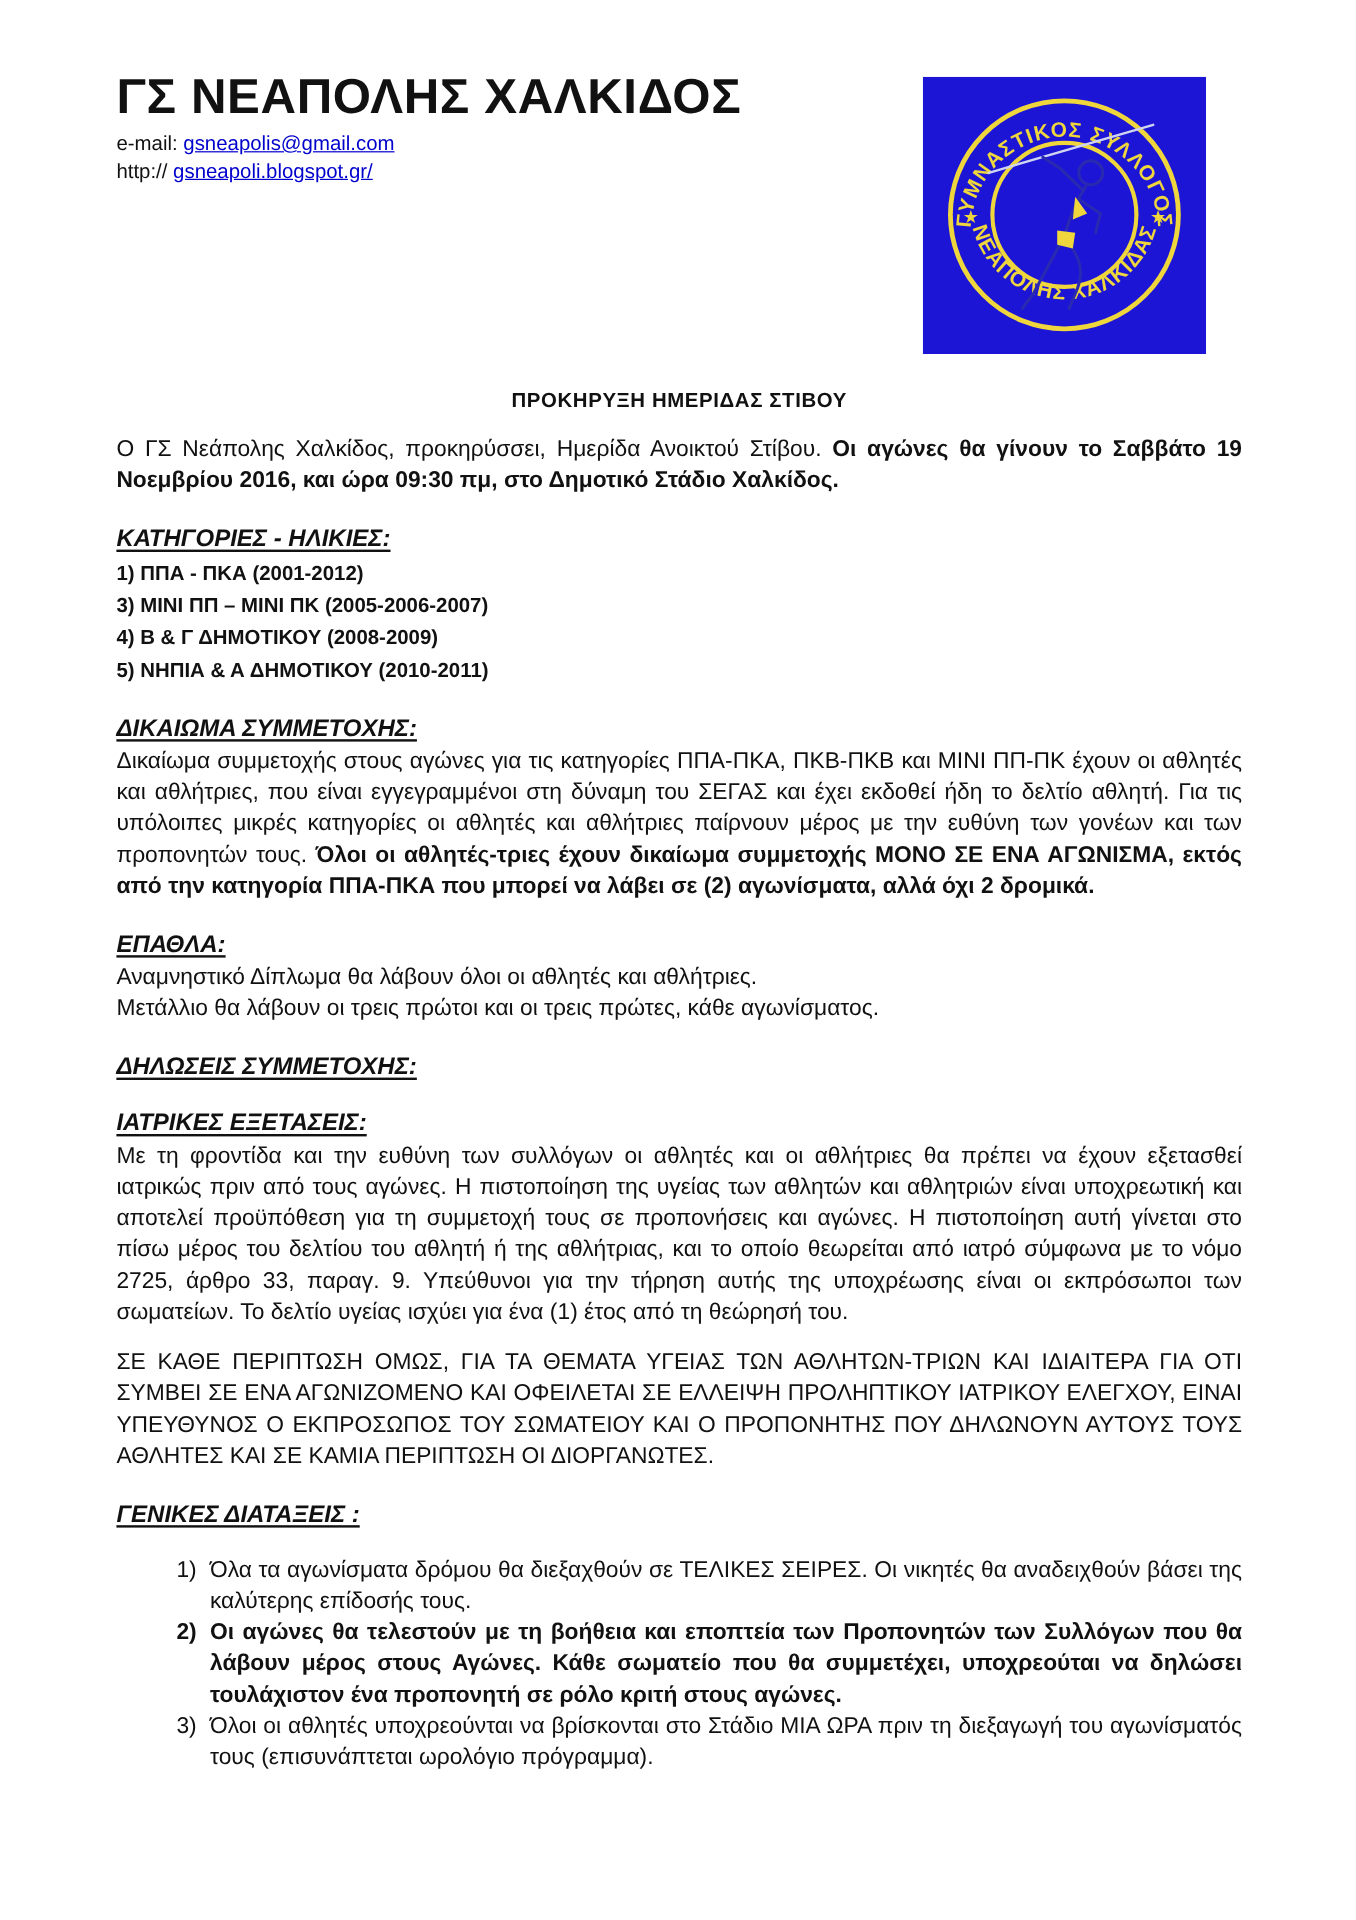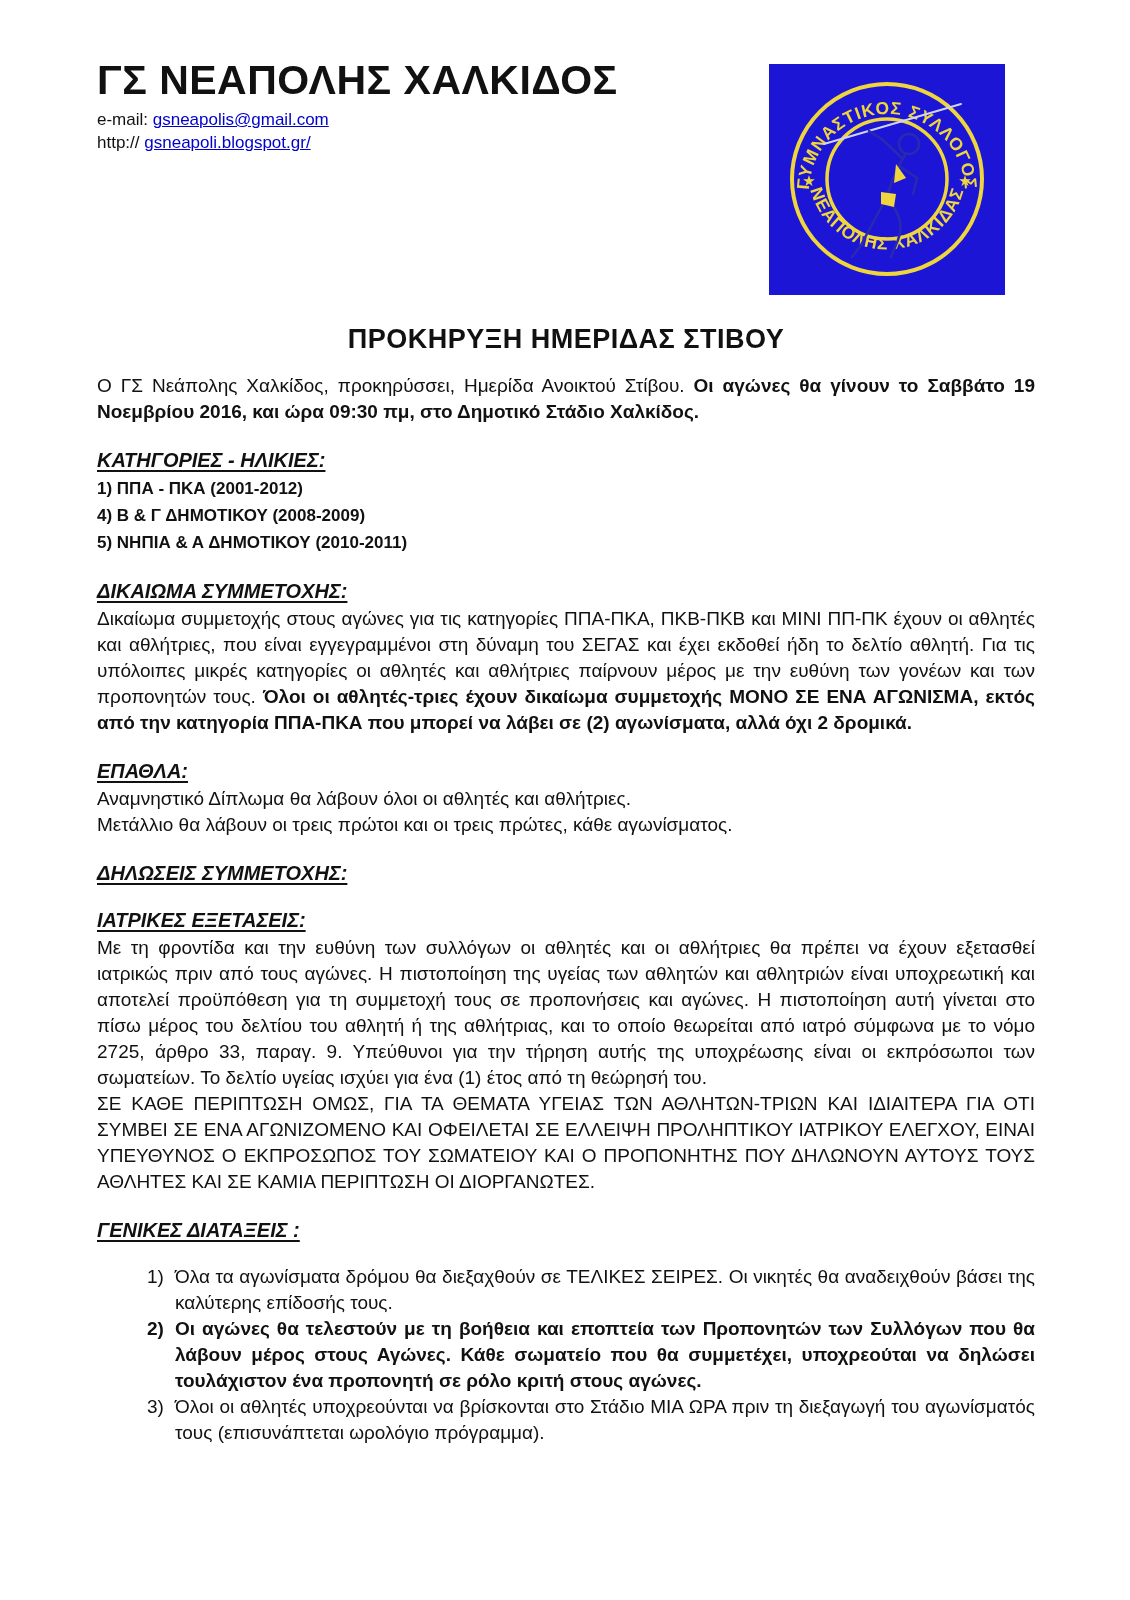--- a/index.html
+++ b/index.html
@@ -12,21 +12,21 @@
   .page { width:1130px; min-height:1600px; padding:58px 95px 40px 97px; position:relative; }
 
   
   .header { position:relative; height:238px; }
   .club-name { font-size:41px; font-weight:bold; letter-spacing:0.5px; line-height:1.1; }
   .contact { margin-top:6px; font-size:17px; font-weight:normal; line-height:1.35; }
   .contact a { color:#0000cc; text-decoration:underline; }
   .logo-box { position:absolute; right:30px; top:6px; width:236px; height:231px; }
 
   
-  .doc-title { text-align:center; font-size:27px; font-weight:bold; margin-top:28px; letter-spacing:0.5px; }
+  .doc-title { text-align:center; font-size:17px; font-weight:bold; margin-top:28px; letter-spacing:0.5px; }
 
   
   .para { font-size:19px; line-height:26px; text-align:justify; }
   .intro { margin-top:18px; }
   .b { font-weight:bold; }
 
   .section { margin-top:24px; }
   .sec-head {
     font-size:20px; font-weight:bold;
     text-decoration:underline; text-decoration-thickness:2px; text-underline-offset:3px;
@@ -36,21 +36,21 @@
   .plain-lines { font-size:19px; line-height:26px; }
 
   ul.cats { list-style:none; font-size:17px; line-height:27px;font-weight:bold; }
 
   .gen-list { margin-top:22px; }
   .gen-item { display:flex; padding-left:50px; font-size:19px; line-height:26px; }
   .gen-item .num { width:28px; flex:0 0 28px; }
   .gen-item .txt { flex:1; text-align:justify; }
   .gen-item.bold { font-weight:bold; }
 
-  .upper-para { margin-top:0; }
+  .upper-para { margin-top:16px; }
 </style>
 </head>
 <body>
 
 <div class="page">
 
   <div class="header">
     <div class="club-name">ΓΣ ΝΕΑΠΟΛΗΣ ΧΑΛΚΙΔΟΣ</div>
     <div class="contact">
       <div><span>e-mail:</span> <a href="#">gsneapolis@gmail.com</a></div>
@@ -96,20 +96,21 @@
   <div class="doc-title">ΠΡΟΚΗΡΥΞΗ ΗΜΕΡΙΔΑΣ ΣΤΙΒΟΥ</div>
 
   <p class="para intro">
     <span>Ο ΓΣ Νεάπολης Χαλκίδος, προκηρύσσει, Ημερίδα Ανοικτού Στίβου. </span><span class="b">Οι αγώνες θα γίνουν το Σαββάτο 19 Νοεμβρίου 2016, και ώρα 09:30 πμ, στο Δημοτικό Στάδιο Χαλκίδος.</span>
   </p>
 
   <div class="section">
     <div class="sec-head">ΚΑΤΗΓΟΡΙΕΣ - ΗΛΙΚΙΕΣ:</div>
     <ul class="cats">
       <li>1) ΠΠΑ - ΠΚΑ (2001-2012)</li>
+      <li>3) ΜΙΝΙ ΠΠ – ΜΙΝΙ ΠΚ (2005-2006-2007)</li>
       <li>4) Β &amp; Γ ΔΗΜΟΤΙΚΟΥ (2008-2009)</li>
       <li>5) ΝΗΠΙΑ &amp; Α ΔΗΜΟΤΙΚΟΥ (2010-2011)</li>
     </ul>
   </div>
 
   <div class="section">
     <div class="sec-head">ΔΙΚΑΙΩΜΑ ΣΥΜΜΕΤΟΧΗΣ:</div>
     <p class="para">
       <span>Δικαίωμα συμμετοχής στους αγώνες για τις κατηγορίες ΠΠΑ-ΠΚΑ, ΠΚΒ-ΠΚΒ και ΜΙΝΙ ΠΠ-ΠΚ έχουν οι αθλητές και αθλήτριες, που είναι εγγεγραμμένοι στη δύναμη του ΣΕΓΑΣ και έχει εκδοθεί ήδη το δελτίο αθλητή. Για τις υπόλοιπες μικρές κατηγορίες οι αθλητές και αθλήτριες παίρνουν μέρος με την ευθύνη των γονέων και των προπονητών τους. </span><span class="b">Όλοι οι αθλητές-τριες έχουν δικαίωμα συμμετοχής ΜΟΝΟ ΣΕ ΕΝΑ ΑΓΩΝΙΣΜΑ, εκτός από την κατηγορία ΠΠΑ-ΠΚΑ που μπορεί να λάβει σε (2) αγωνίσματα, αλλά όχι 2 δρομικά.</span>
     </p>

